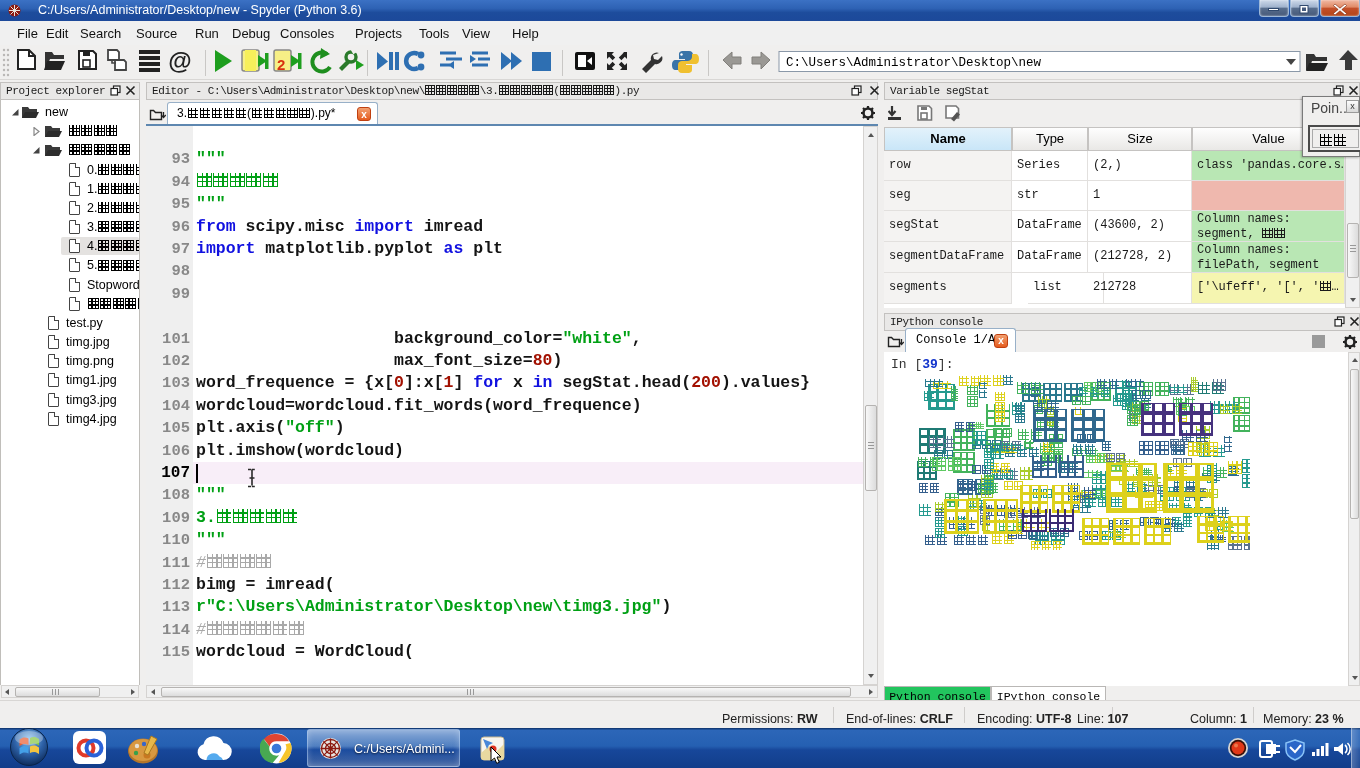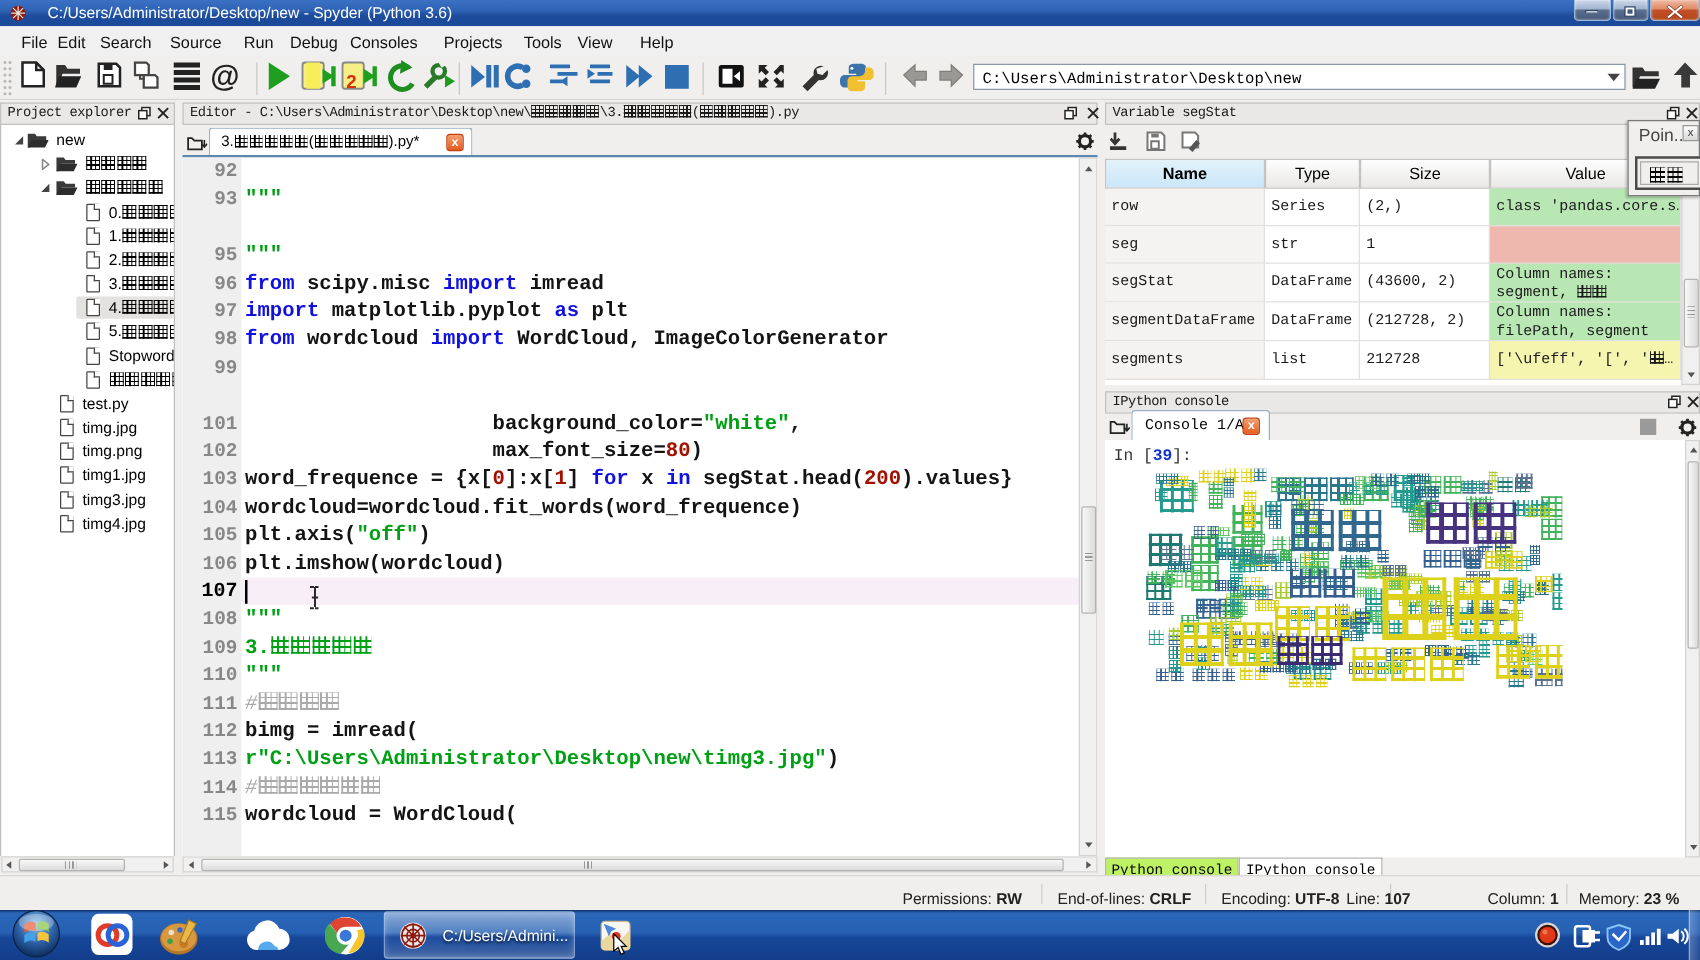--- a/index.html
+++ b/index.html
@@ -327,26 +327,26 @@
 </div>
 <div class="abs" id="edblue"></div>
 <div class="sb abs" style="left:146px;top:685px;width:732px;height:13px">
     <div class="sbthumbh" style="left:14px;top:1px;width:690px;height:10px"></div>
     <div class="arr" style="left:4px;top:3px;border-top:3.5px solid transparent;border-bottom:3.5px solid transparent;border-right:4px solid #555"></div>
     <div class="arr" style="right:4px;top:3px;border-top:3.5px solid transparent;border-bottom:3.5px solid transparent;border-left:4px solid #555"></div>
     <div style="position:absolute;left:320px;top:3px;width:9px;height:6px;background:repeating-linear-gradient(90deg,#999 0 1px,transparent 1px 3px)"></div>
   </div>
 <div class="abs" id="edbody">
     <div id="gutter"></div>
-    <div class="cl" style="top:0.0px"><span class="ln">92</span><span class="code"></span></div>
     <div class="cl" style="top:22.4px"><span class="ln">93</span><span class="code"><span class="s">"""</span></span></div>
+    <div class="cl" style="top:44.8px"><span class="ln">94</span><span class="code"><span class="s"><i class="cj"></i><i class="cj"></i><i class="cj"></i><i class="cj"></i><i class="cj"></i></span></span></div>
     <div class="cl" style="top:67.2px"><span class="ln">95</span><span class="code"><span class="s">"""</span></span></div>
     <div class="cl" style="top:89.6px"><span class="ln">96</span><span class="code"><span class="k">from</span> scipy.misc <span class="k">import</span> imread</span></div>
     <div class="cl" style="top:112.0px"><span class="ln">97</span><span class="code"><span class="k">import</span> matplotlib.pyplot <span class="k">as</span> plt</span></div>
-    <div class="cl" style="top:134.4px"><span class="ln">98</span><span class="code"><span class="k">from</span> wordcloud <span class="k">import</span> WordCloud, ImageColorGenerator</span></div>
+    <div class="cl" style="top:134.4px"><span class="ln">98</span></div>
     <div class="cl" style="top:156.8px"><span class="ln">99</span><span class="code"></span></div>
     <div class="cl" style="top:201.6px"><span class="ln">101</span><span class="code">                    background_color=<span class="s">"white"</span>,</span></div>
     <div class="cl" style="top:224.0px"><span class="ln">102</span><span class="code">                    max_font_size=<span class="n">80</span>)</span></div>
     <div class="cl" style="top:246.4px"><span class="ln">103</span><span class="code">word_frequence = {x[<span class="n">0</span>]:x[<span class="n">1</span>] <span class="k">for</span> x <span class="k">in</span> segStat.head(<span class="n">200</span>).values}</span></div>
     <div class="cl" style="top:268.8px"><span class="ln">104</span><span class="code">wordcloud=wordcloud.fit_words(word_frequence)</span></div>
     <div class="cl" style="top:291.2px"><span class="ln">105</span><span class="code">plt.axis(<span class="s">"off"</span>)</span></div>
     <div class="cl" style="top:313.6px"><span class="ln">106</span><span class="code">plt.imshow(wordcloud)</span></div>
     <div class="abs" style="left:47px;top:336.0px;width:670px;height:22.4px;background:#f8eef8"></div>
     <div class="cl" style="top:336.0px"><span class="ln" style="color:#000;font-weight:700;font-size:16px">107</span><span class="code"><span id="caret"></span></span></div>
     <div class="cl" style="top:358.4px"><span class="ln">108</span><span class="code"><span class="s">"""</span></span></div>
@@ -399,21 +399,21 @@
     <div class="vc" style="left:308px;top:54px;width:153px;height:30px;background:#efb8ae;padding-top:7px"></div>
     <div class="vc" style="left:0;top:84px;width:128px;height:31px;background:#f4f3f2">segStat</div>
     <div class="vc" style="left:128px;top:84px;width:76px;height:31px">DataFrame</div>
     <div class="vc" style="left:204px;top:84px;width:104px;height:31px">(43600, 2)</div>
     <div class="vc" style="left:308px;top:84px;width:153px;height:31px;background:#b9e7b4;padding-top:1px">Column names:<br>segment, <i class="cj"></i><i class="cj"></i></div>
     <div class="vc" style="left:0;top:115px;width:128px;height:31px;background:#f4f3f2">segmentDataFrame</div>
     <div class="vc" style="left:128px;top:115px;width:76px;height:31px">DataFrame</div>
     <div class="vc" style="left:204px;top:115px;width:104px;height:31px">(212728, 2)</div>
     <div class="vc" style="left:308px;top:115px;width:153px;height:31px;background:#b9e7b4;padding-top:1px">Column names:<br>filePath, segment</div>
     <div class="vc" style="left:0;top:146px;width:128px;height:31px;background:#f4f3f2">segments</div>
-    <div class="vc" style="left:128px;top:146px;width:76px;height:31px">list</div>
+    <div class="vc" style="left:144px;top:146px;width:76px;height:31px">list</div>
     <div class="vc" style="left:204px;top:146px;width:104px;height:31px">212728</div>
     <div class="vc" style="left:308px;top:146px;width:153px;height:31px;background:#f5f5b0;padding-top:7px">['\ufeff', '[', '<i class="cj"></i>…</div>
   </div>
 <div class="sb" style="left:1345px;top:127px;width:15px;height:181px">
     <div class="arr" style="left:4px;top:5px;border-left:3.5px solid transparent;border-right:3.5px solid transparent;border-bottom:4px solid #555"></div>
     <div class="arr" style="left:4px;bottom:5px;border-left:3.5px solid transparent;border-right:3.5px solid transparent;border-top:4px solid #555"></div>
     <div class="sbthumb" style="left:1px;top:95px;width:12px;height:55px"></div>
     <div style="position:absolute;left:4px;top:117px;width:6px;height:9px;background:repeating-linear-gradient(#999 0 1px,transparent 1px 3px)"></div>
   </div>
 
@@ -746,21 +746,21 @@
       <div class="abs" style="left:164px;top:142px;font-size:31px;color:#ddd11c;white-space:nowrap"><i class="cj"></i><i class="cj"></i><i class="cj"></i></div>
       <div class="abs" style="left:279px;top:140px;font-size:31px;color:#ddd11c;white-space:nowrap"><i class="cj"></i><i class="cj"></i></div>
     </div>
 </div>
 <div class="sb" style="left:1348px;top:352px;width:12px;height:334px">
     <div class="arr" style="left:3px;top:5px;border-left:3px solid transparent;border-right:3px solid transparent;border-bottom:4px solid #555"></div>
     <div class="arr" style="left:3px;bottom:5px;border-left:3px solid transparent;border-right:3px solid transparent;border-top:4px solid #555"></div>
     <div class="sbthumb" style="left:1px;top:16px;width:9px;height:150px"></div>
   </div>
 <div class="abs" id="contabs">
-  <div class="tab" style="left:884px;top:686px;width:107px;height:20px;background:#bef264;border:1px solid #b9b7b5;text-align:center;line-height:19px">Python console</div>
+  <div class="tab" style="left:884px;top:686px;width:107px;height:20px;background:#22c55e;border:1px solid #b9b7b5;text-align:center;line-height:19px">Python console</div>
   <div class="tab" style="left:991px;top:686px;width:115px;height:21px;background:#fff;border:1px solid #b9b7b5;border-bottom:none;text-align:center;line-height:19px">IPython console</div>
 </div>
 
 <div class="abs" id="statusbar">
   <i style="position:absolute;left:833px;top:6px;width:1px;height:16px;background:#cfcdcb"></i>
     <i style="position:absolute;left:964px;top:6px;width:1px;height:16px;background:#cfcdcb"></i>
     <i style="position:absolute;left:1112px;top:6px;width:1px;height:16px;background:#cfcdcb"></i>
     <i style="position:absolute;left:1253px;top:6px;width:1px;height:16px;background:#cfcdcb"></i>
     <span style="left:722px">Permissions: <b>RW</b></span>
   <span style="left:846px">End-of-lines: <b>CRLF</b></span>

